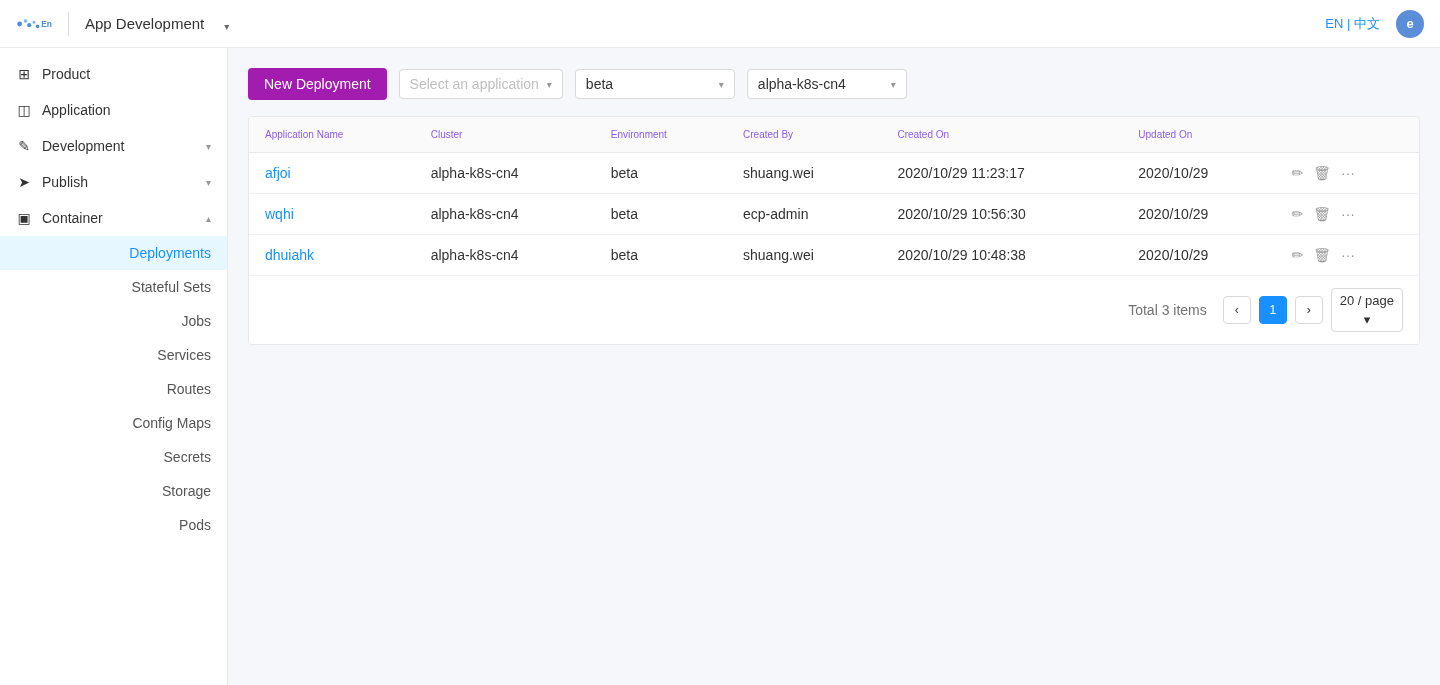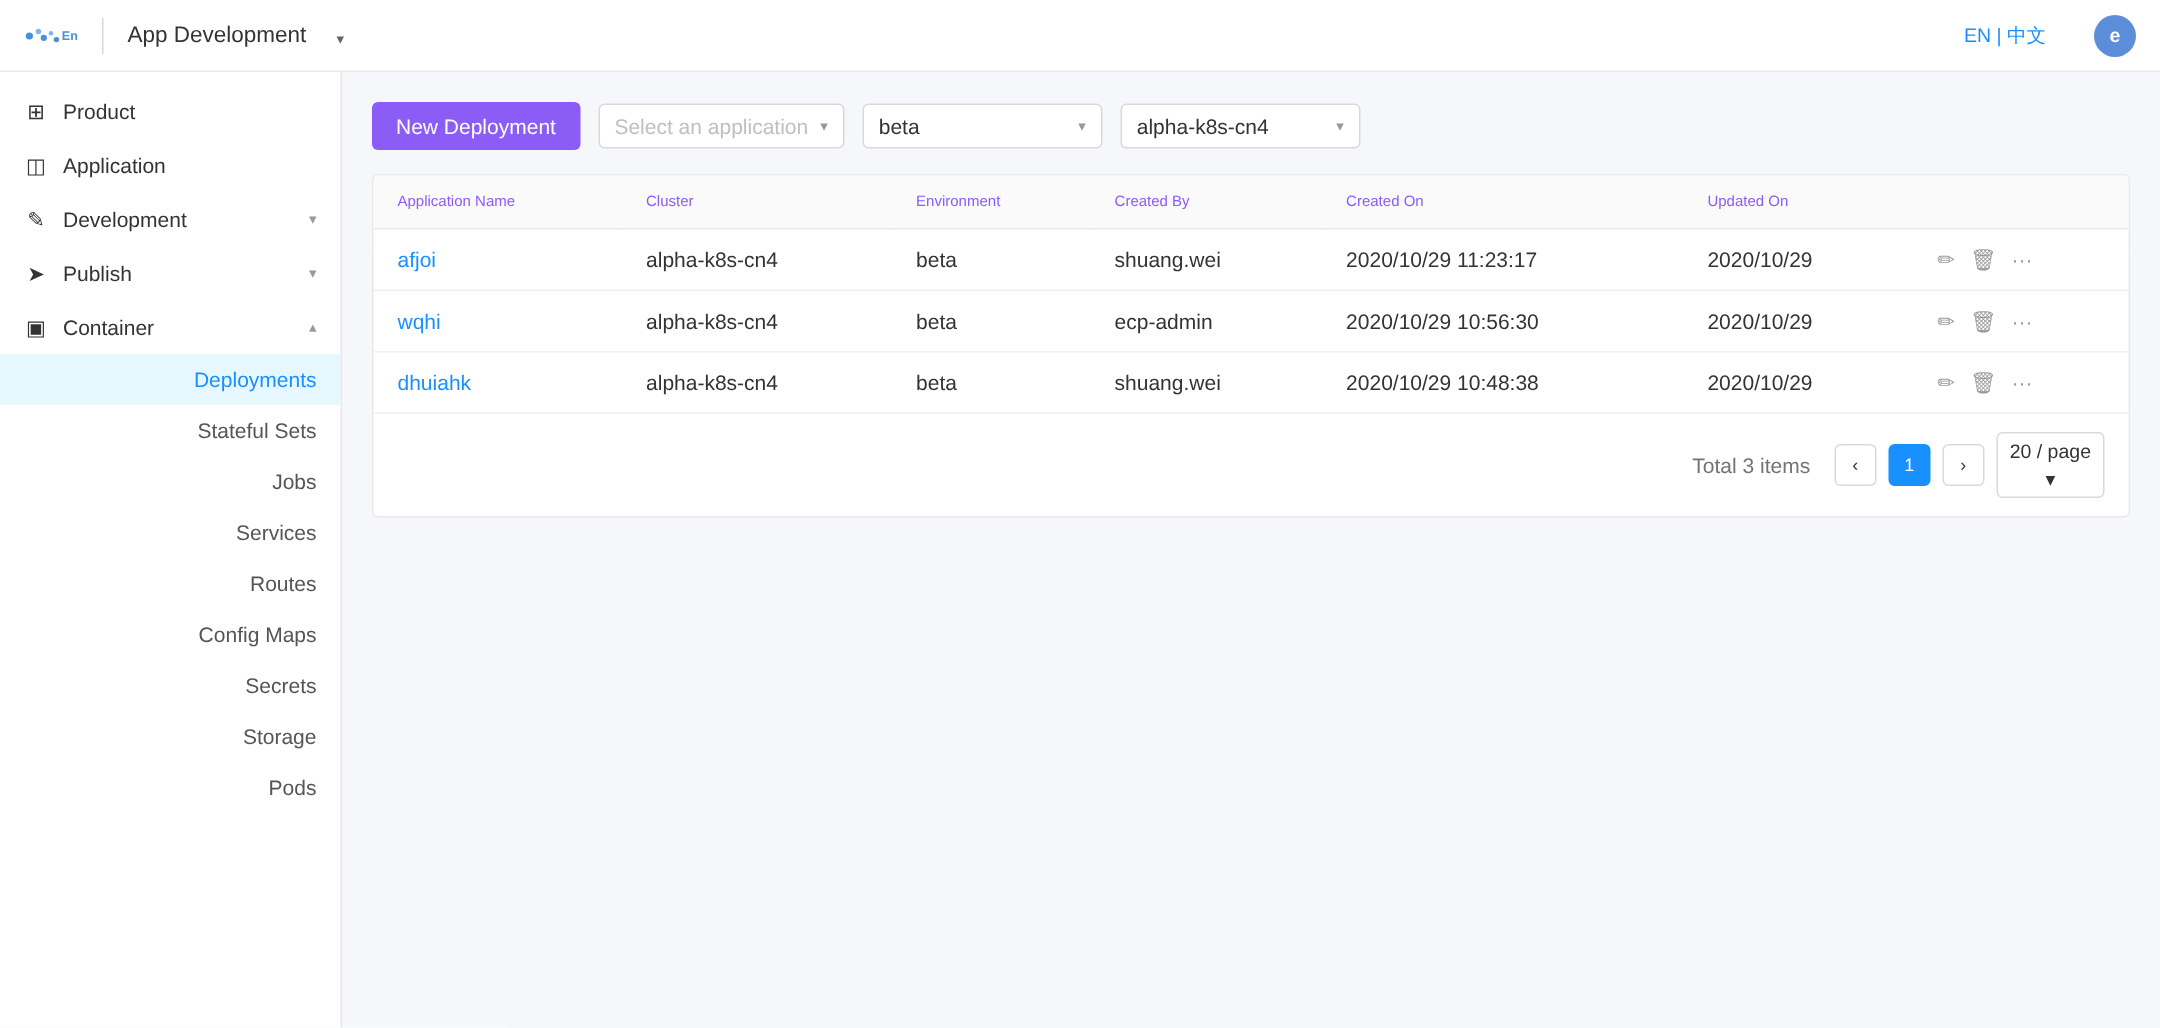--- a/index.html
+++ b/index.html
@@ -40,21 +40,21 @@
       gap: 20px;
     }
     .topbar-title .chevron {
       font-size: 10px;
       color: #666;
     }
     .topbar-spacer { flex: 1; }
     .topbar-lang {
       font-size: 13px;
       color: #1890ff;
-      margin-right: 32px;
+      margin-right: 16px;
     }
     .topbar-avatar {
       width: 28px;
       height: 28px;
       border-radius: 50%;
       background: #5b8dd9;
       color: #fff;
       display: flex;
       align-items: center;
       justify-content: center;
@@ -126,21 +126,21 @@
     }
 
     
     .toolbar {
       display: flex;
       align-items: center;
       gap: 12px;
       margin-bottom: 16px;
     }
     .btn-primary {
-      background: #8b5cf6;
+      background: #a21caf;
       color: #fff;
       border: none;
       padding: 8px 16px;
       border-radius: 4px;
       cursor: pointer;
       font-size: 14px;
       white-space: nowrap;
     }
     .select-dropdown {
       display: flex;

